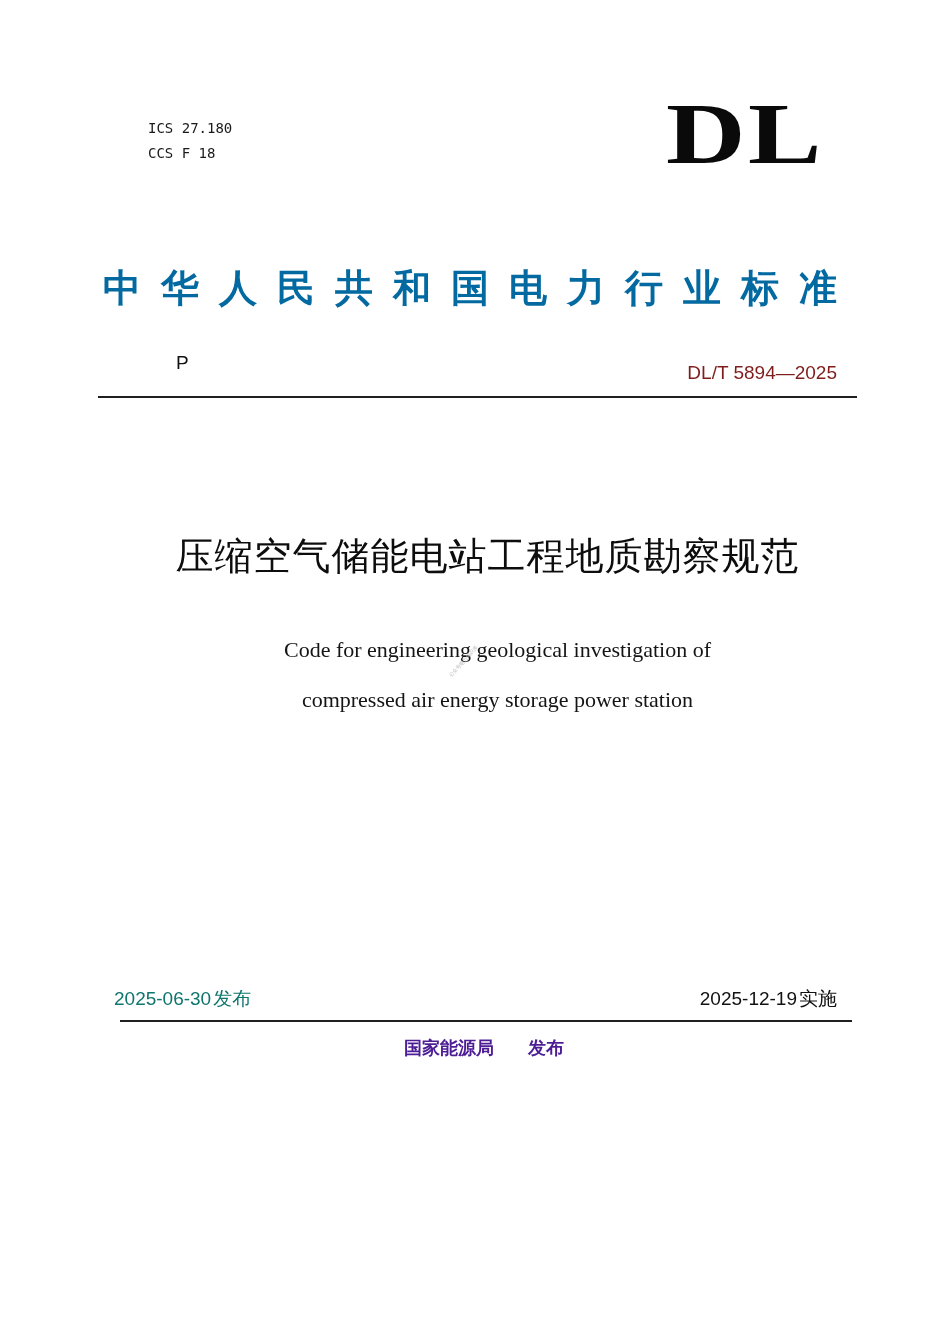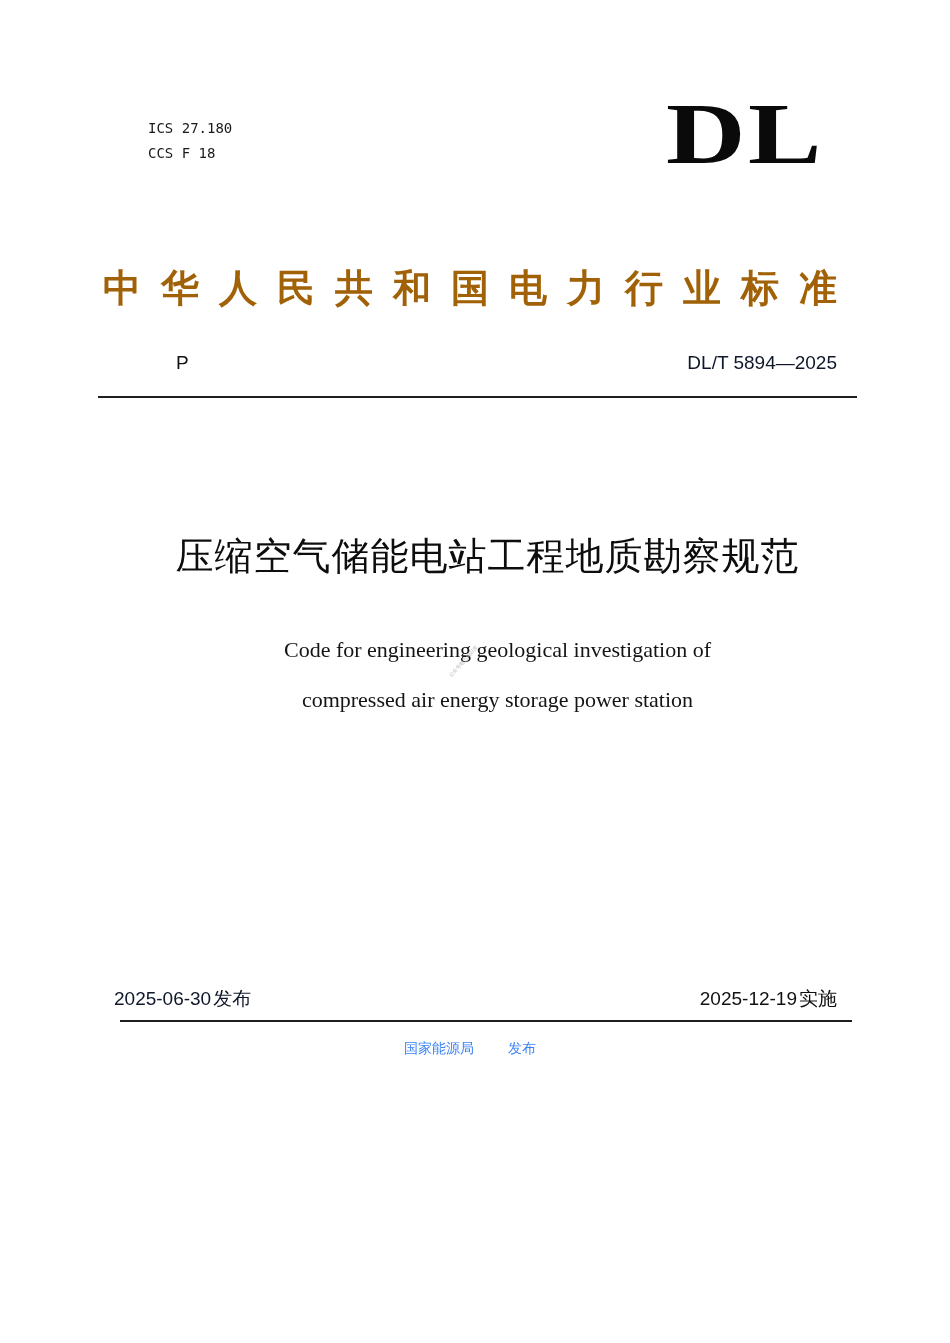--- a/index.html
+++ b/index.html
@@ -49,40 +49,40 @@
     .main-header {
       left: 100px;
       top: 264px;
       width: 760px;
       text-align: center;
       font-family: "DejaVu Sans", sans-serif;
       font-weight: bold;
       font-size: 38px;
       line-height: 48px;
       letter-spacing: 20px;
-      color: #a16207;
+      color: #0369a1;
       white-space: nowrap;
     }
 
     
     .category-letter {
       left: 176px;
       top: 351px;
       font-family: "Liberation Sans", sans-serif;
       font-size: 19px;
       line-height: 24px;
       color: #111;
     }
     .standard-code {
       right: 113px;
-      top: 351px;
-      font-family: "Liberation Sans", sans-serif;
-      font-size: 19px;
-      line-height: 24px;
-      color: #0f172a;
+      top: 361px;
+      font-family: "Liberation Sans", sans-serif;
+      font-size: 19px;
+      line-height: 24px;
+      color: #7f1d1d;
       white-space: nowrap;
     }
 
     .rule-top {
       left: 98px;
       top: 396px;
       width: 759px;
       height: 2px;
       background: #1f1f1f;
     }
@@ -127,21 +127,21 @@
       white-space: nowrap;
     }
 
     
     .issue-date {
       left: 114px;
       top: 986px;
       font-family: "Liberation Sans", sans-serif;
       font-size: 19px;
       line-height: 24px;
-      color: #0f172a;
+      color: #0f766e;
       white-space: nowrap;
     }
     .impl-date {
       right: 113px;
       top: 986px;
       font-family: "Liberation Sans", sans-serif;
       font-size: 19px;
       line-height: 24px;
       color: #111;
       white-space: nowrap;
@@ -158,24 +158,25 @@
       width: 732px;
       height: 2px;
       background: #1f1f1f;
     }
 
     
     .publisher {
       left: 404px;
       top: 1036px;
       font-family: "DejaVu Sans", sans-serif;
-      font-size: 14px;
-      line-height: 24px;
-      color: #3b82f6;
-      white-space: nowrap;
+      font-size: 18px;
+      line-height: 24px;
+      color: #4c1d95;
+      white-space: nowrap;
+      font-weight: bold;
     }
     .publisher .pub-action { margin-left: 34px; }
   </style>
 </head>
 <body>
 
 <div class="abs class-codes">
   <div>ICS 27.180</div>
   <div>CCS F 18</div>
 </div>

